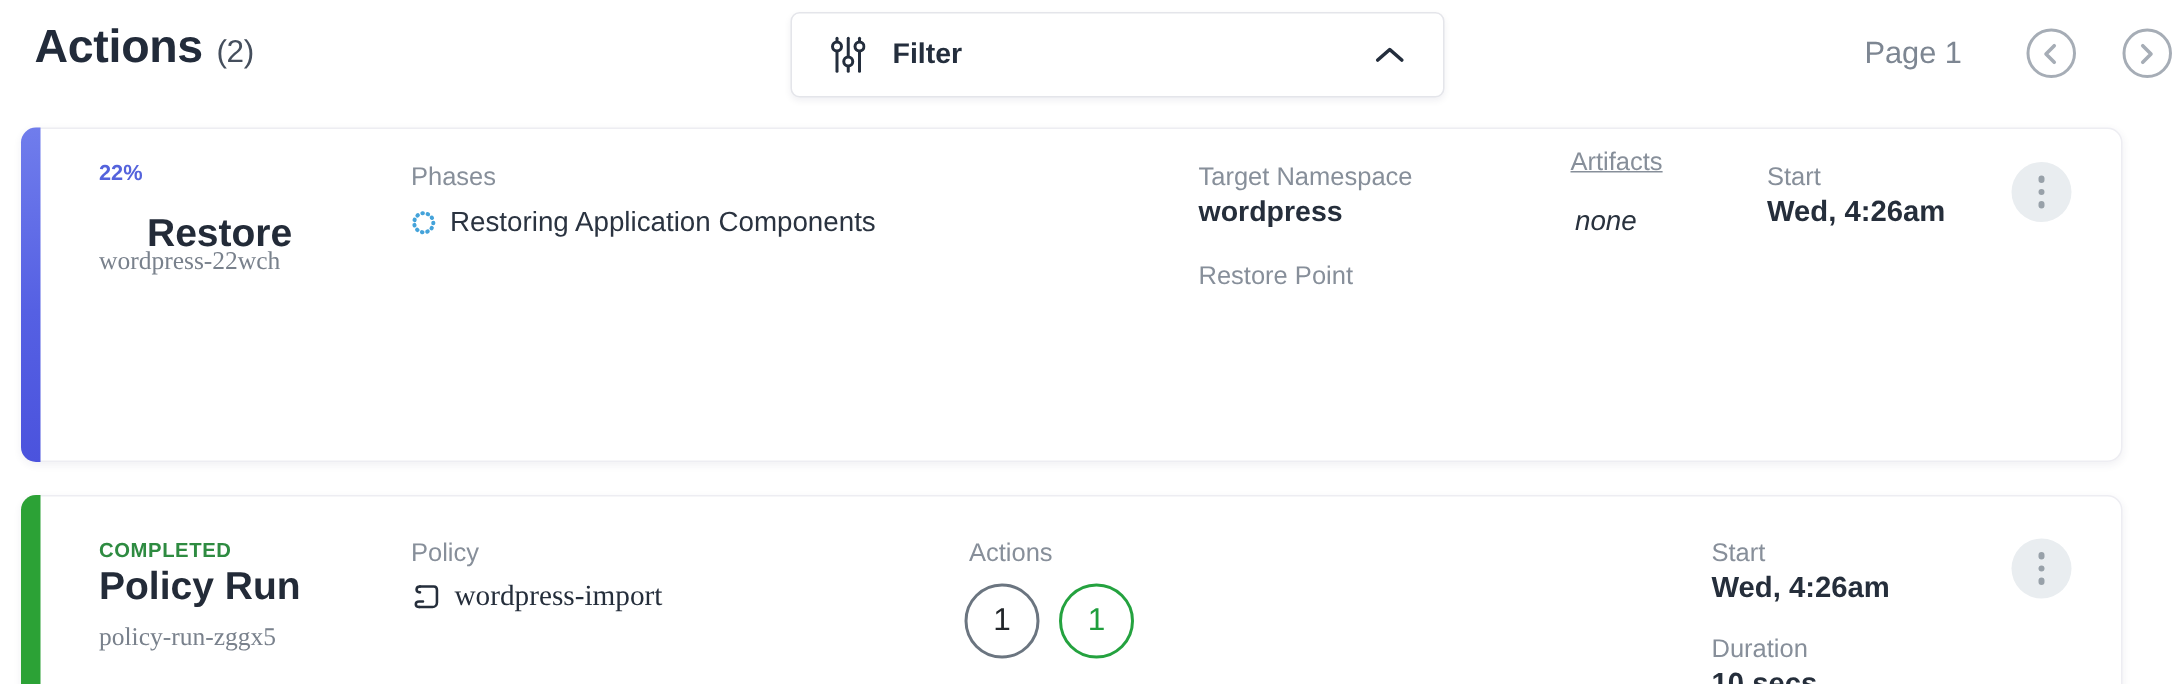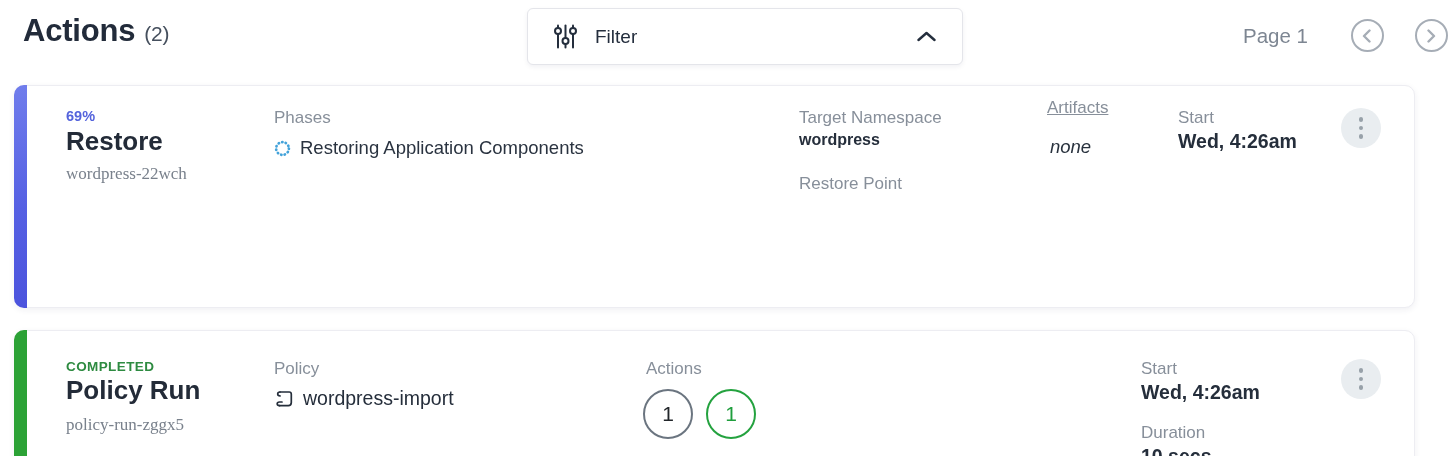--- a/index.html
+++ b/index.html
@@ -10,21 +10,21 @@
   
   .head-title { position:absolute; left:23px; top:13px; font-size:31px; font-weight:700;
     color:#222b3a; letter-spacing:-0.2px; }
   .head-count { font-size:21px; font-weight:400; color:#454f5d; margin-left:9px; }
 
   .filter-btn { position:absolute; left:527px; top:8px; width:436px; height:57px;
     background:#fff; border:1px solid #e4e5ea; border-radius:6px;
     box-shadow:0 2px 5px rgba(20,24,60,.06); display:flex; align-items:center;
     padding:0 26px; cursor:pointer; }
   .filter-icon { width:24px; height:26px; display:flex; align-items:center; }
-  .filter-label { margin-left:17px; font-size:19px; font-weight:400; color:#242e3d; }
+  .filter-label { margin-left:17px; font-size:19px; font-weight:700; color:#242e3d; }
   .chev-up { margin-left:auto; display:flex; align-items:center; }
 
   .pagination { position:absolute; left:1243px; top:19px; display:flex; align-items:center;gap:23px; }
   .page-indicator { font-size:20.5px; color:#7d8692; margin-right:12px; }
   .pg-btn { width:33px; height:33px; border-radius:50%; border:2.5px solid #a6adb6;
     background:transparent; display:flex; align-items:center; justify-content:center;
     cursor:pointer; margin-left:8px; padding:0; }
 
   
   .card { position:absolute; left:14px; width:1401px; background:#fff;
@@ -37,45 +37,45 @@
   .bar-blue { background:linear-gradient(180deg,#707dec 0%,#5560e3 55%,#4b53dd 100%); }
   .bar-green { background:#2ca236; }
 
   .f { position:absolute; }
   .lbl { color:#878f9a; font-size:17px; }
   .bold-val { color:#252e3b; font-weight:700; }
 
   
   .pct { left:51px; top:22px; font-size:14.5px; font-weight:600; color:#5463dc; }
   .title-main { left:51px; font-size:26px; font-weight:700; color:#232b38; }
-  #card-restore .title-main { top:40px; }
+  #card-restore .title-main { top:54px;margin-left:32px; }
   .sub-id { left:51px; font-size:17px; color:#79818c;font-family:Liberation Serif, serif; }
   #card-restore .sub-id { top:78px; }
   .phases-lbl { left:259px; top:22px; }
   .phase-row { left:259px; top:51px; display:flex; align-items:center; gap:9px;
     font-size:18.5px; color:#2a3340; }
   .spinner { width:17px; height:17px; flex:0 0 auto; }
   .tn-lbl { left:784px; top:22px; }
-  .tn-val { left:784px; top:45px; font-size:16px; }
+  .tn-val { left:784px; top:45px; font-size:19px; }
   .rp-lbl { left:784px; top:88px; }
   .rp-link { left:784px; top:110px; width:128px; font-size:18.5px; font-weight:700;
     color:#4d5de3; line-height:30px; text-decoration:none; display:block; cursor:pointer; }
   .art-lbl { left:1032px; top:12px;text-decoration:underline; }
   .art-val { left:1035px; top:50px; font-size:18.5px; font-style:italic; color:#29323e; }
   .start1-lbl { left:1163px; top:22px; }
   .start1-val { left:1163px; top:44px; font-size:19.5px; }
 
   
   .status-completed { left:51px; top:28px; font-size:13.5px; font-weight:600;
     color:#2e8b41; letter-spacing:0.4px; }
   #card-policy-run .title-main { top:44px;text-align:center; }
   #card-policy-run .sub-id { top:84px; }
   .policy-lbl { left:259px; top:28px; }
   .policy-row { left:259px; top:56px; display:flex; align-items:center; gap:9px;
-    font-size:19.5px; color:#252e3b; }
+    font-size:19.5px; color:#252e3b;font-family:Liberation Serif, serif; }
   .actions-lbl { left:631px; top:28px; }
   .badges { left:628px; top:58px; display:flex; gap:13px; }
   .badge { width:50px; height:50px; border-radius:50%; display:flex; align-items:center;
     justify-content:center; font-size:21px; background:#fff; }
   .badge-gray { border:2px solid #6b7580; color:#22262a; }
   .badge-green { border:2px solid #24a23f; color:#1f9e3d; }
   .start2-lbl { left:1126px; top:28px; }
   .start2-val { left:1126px; top:50px; font-size:19.5px; }
   .dur-lbl { left:1126px; top:92px; }
   .dur-val { left:1126px; top:114px; font-size:19.5px; }
@@ -125,21 +125,21 @@
     <button class="pg-btn">
       <svg width="12" height="14" viewBox="0 0 12 14" fill="none" stroke="#a6adb6" stroke-width="2.4" stroke-linecap="round" stroke-linejoin="round">
         <polyline points="3.5,1.5 9,7 3.5,12.5"></polyline>
       </svg>
     </button>
   </div>
 
   <section class="card" id="card-restore">
     <div class="bar bar-blue"></div>
 
-    <div class="f pct">69%</div>
+    <div class="f pct">22%</div>
     <div class="f title-main">Restore</div>
     <div class="f sub-id">wordpress-22wch</div>
 
     <div class="f lbl phases-lbl">Phases</div>
     <div class="f lbl tn-lbl">Target Namespace</div>
 
     <div class="f phase-row">
       <svg class="spinner" viewBox="0 0 20 20" fill="none">
         <circle cx="10" cy="10" r="7.5" stroke="#44a3da" stroke-width="3.2" stroke-linecap="round" stroke-dasharray="0.4 3.85"></circle>
       </svg>

